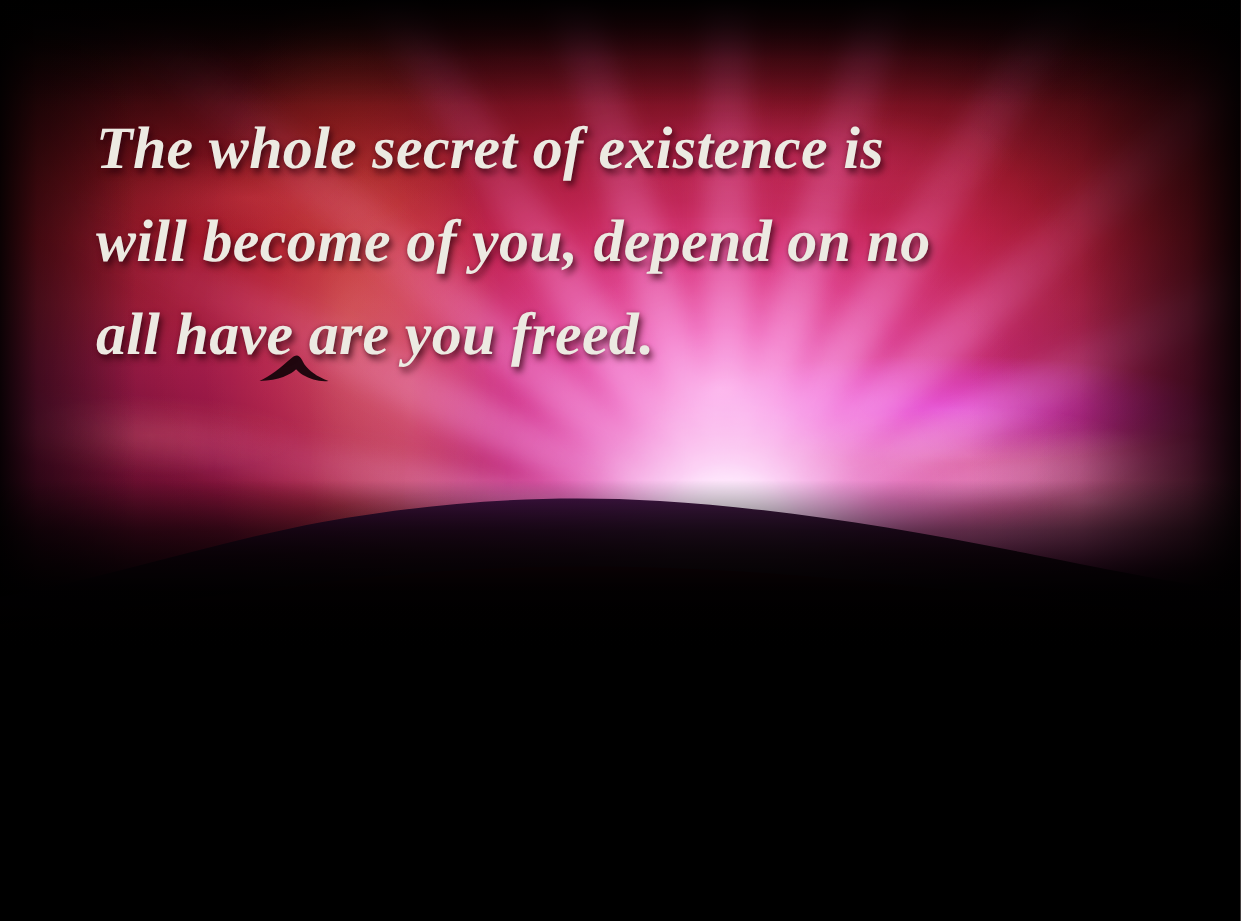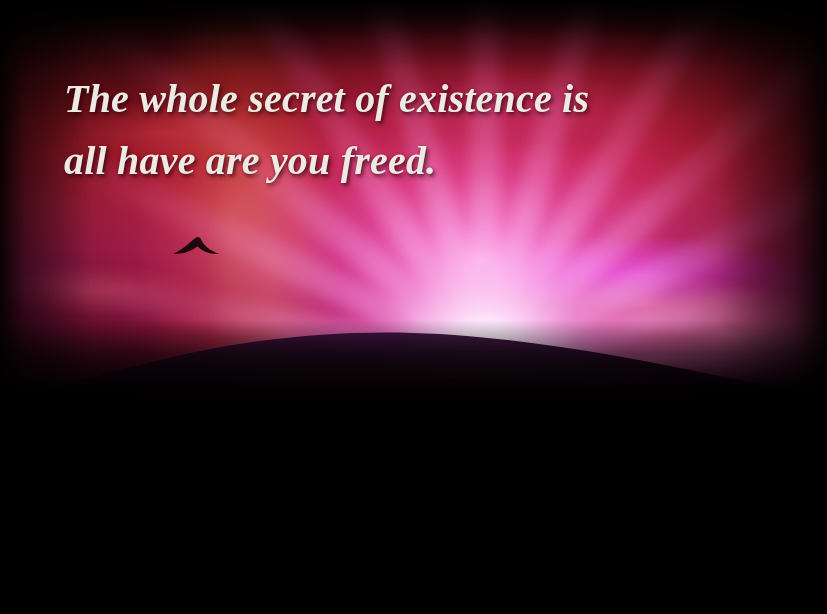--- a/index.html
+++ b/index.html
@@ -289,17 +289,18 @@
                C64,37.5 59,36 54,36 Z"></path>
 
       <path d="M24,62 C17,70 14,84 15,98 C16,110 19,118 24,122 L30,120 C25,110 23,96 24,84 Z"></path>
 
       <path d="M36,138 C36,150 35,160 35,171 L72,171 C72,158 72,148 71,138 Z"></path>
     </g>
   </svg>
 
   <div id="quote">
     <div class="qline">The whole secret of existence is</div>
+    <div class="qline">will become of you, depend on no</div>
     <div class="qline">all have are you freed.</div>
   </div>
 
 
 </div>
 
 </body></html>

